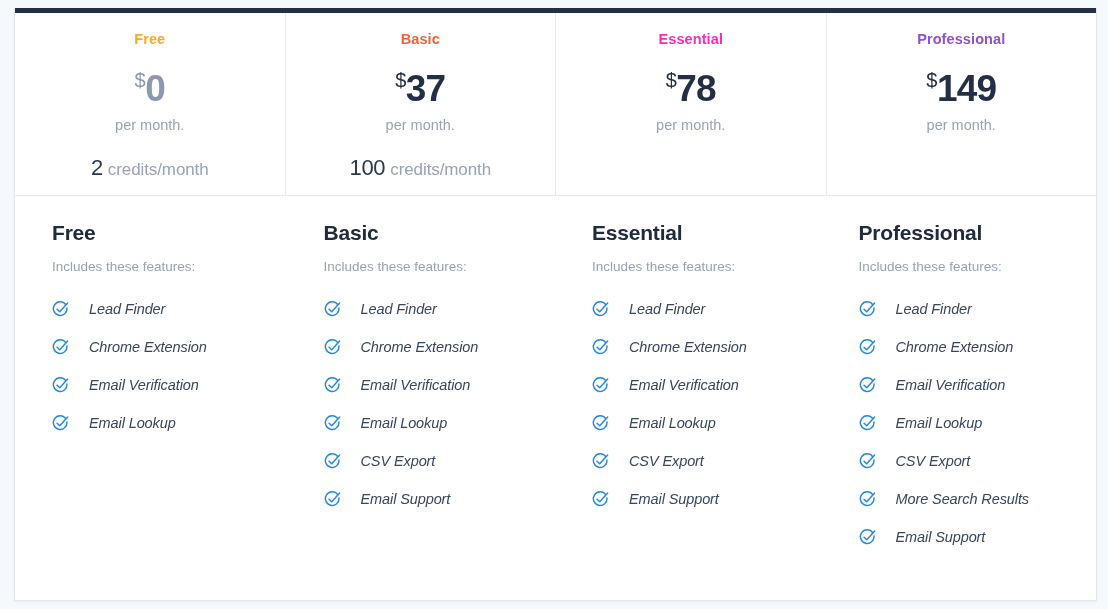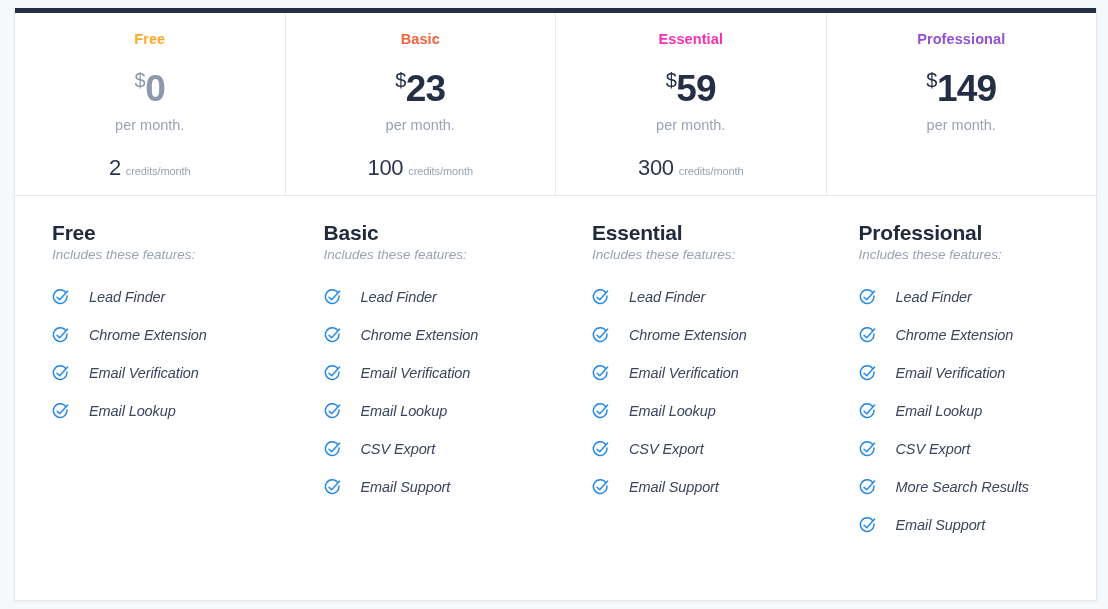--- a/index.html
+++ b/index.html
@@ -98,21 +98,21 @@
     right: 0;
     top: 142px;
     white-space: nowrap;
   }
   .credits-count {
     font-size: 22px;
     color: #2b3651;
     letter-spacing: -0.3px;
   }
   .credits-label {
-    font-size: 11px;
+    font-size: 17px;
     color: #9aa3b4;
     margin-left: 5px;
     letter-spacing: -0.1px;
   }
 
   
   .plans-features {
     position: absolute;
     left: 0;
     top: 189px;
@@ -133,22 +133,22 @@
 
   .feature-title {
     font-size: 21px;
     font-weight: bold;
     color: #212b3d;
     letter-spacing: -0.2px;
     line-height: 26px;
   }
 
   .feature-subtitle {
+    margin-top: 12px;
     font-size: 13.5px;
-    font-style: italic;
     color: #9aa3b4;
     line-height: 18px;
   }
 
   .feature-list {
     list-style: none;
     margin-top: 14px;
     font-style: italic;
   }
 
@@ -189,37 +189,34 @@
       </div>
       <div class="per-month">per month.</div>
       <div class="credits-line">
         <span class="credits-count">2</span><span class="credits-label">credits/month</span>
       </div>
     </div>
 
     <div class="plan-head">
       <div class="plan-name" style="color: rgb(244, 98, 58);">Basic</div>
       <div class="price-line price-paid">
-        <span class="currency">$</span><span class="amount">23</span>
+        <span class="currency">$</span><span class="amount">37</span>
       </div>
       <div class="per-month">per month.</div>
       <div class="credits-line">
         <span class="credits-count">100</span><span class="credits-label">credits/month</span>
       </div>
     </div>
 
     <div class="plan-head">
       <div class="plan-name" style="color: rgb(249, 46, 180);">Essential</div>
       <div class="price-line price-paid">
-        <span class="currency">$</span><span class="amount">59</span>
+        <span class="currency">$</span><span class="amount">78</span>
       </div>
       <div class="per-month">per month.</div>
-      <div class="credits-line">
-        <span class="credits-count">300</span><span class="credits-label">credits/month</span>
-      </div>
     </div>
 
     <div class="plan-head">
       <div class="plan-name" style="color: rgb(148, 80, 212);">Professional</div>
       <div class="price-line price-paid">
         <span class="currency">$</span><span class="amount">149</span>
       </div>
       <div class="per-month">per month.</div>
     </div>
 

